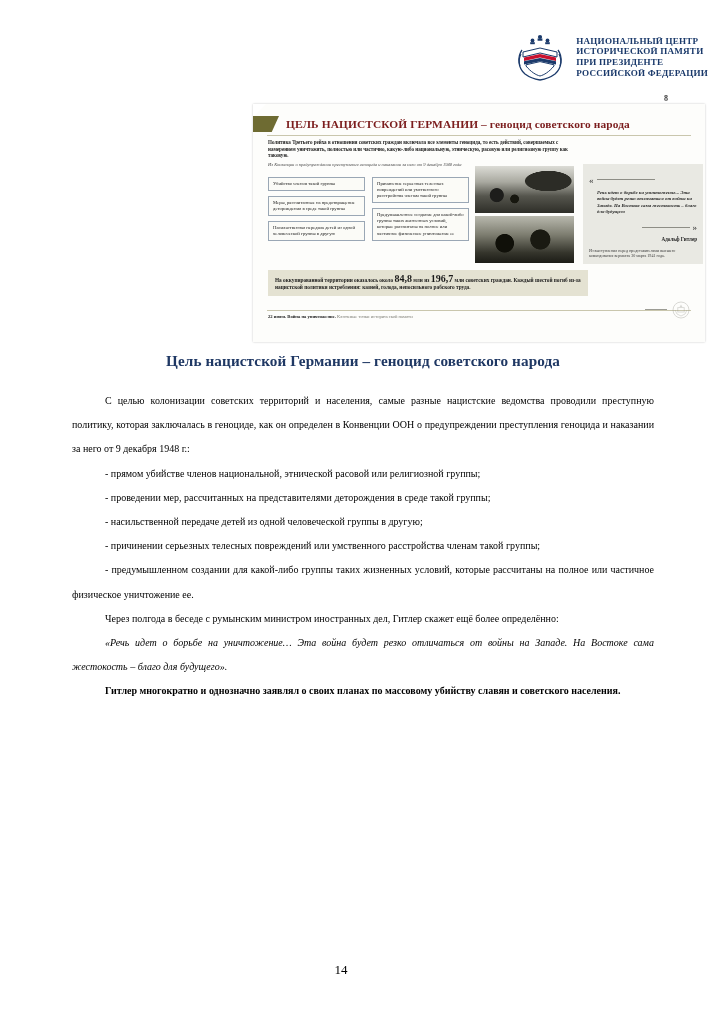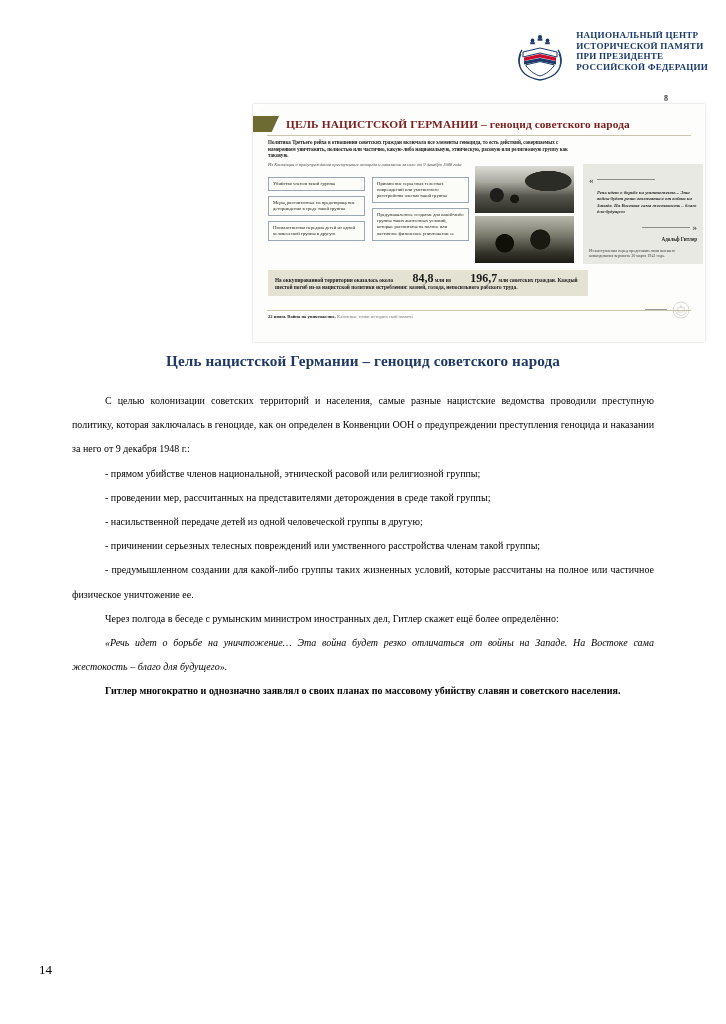--- a/index.html
+++ b/index.html
@@ -22,21 +22,21 @@
     top: 30px;
     left: 0;
     width: 726px;
     height: 64px;
   }
   .logo-block {
     position: absolute;
     right: 18px;
     top: 0;
     display: flex;
-    align-items: flex-start;
+    align-items: center;
     gap: 9px;
   }
   .logo-emblem {
     width: 54px;
     height: 54px;
     position: relative;
     flex: 0 0 auto;
   }
   .logo-text {
     font-family: "Liberation Serif", serif;
@@ -229,21 +229,21 @@
     position: absolute;
     left: 15px; top: 166px;
     width: 306px;
     background: #e4e2d2;
     padding: 5px 7px;
     font-size: 5.3px;
     line-height: 7.1px;
     font-weight: bold;
     color: #1a1a1a;
   }
-  .stat-box .big { font-size: 12px; margin-left: 18px; }
+  .stat-box .big { font-size: 10px; }
 
   .slide-foot-rule {
     position: absolute;
     left: 14px; top: 206px;
     width: 424px; height: 1px;
     background: #c9c6ad;
   }
   .slide-footer {
     position: absolute;
     left: 15px; top: 210px;
@@ -288,24 +288,23 @@
     text-indent: 33px;
     color: #000;
   }
   p.body.ital { font-style: italic; }
   p.body.bold { font-weight: bold; }
 
   .page-num {
     position: absolute;
     left: 0; top: 962px;
     width: 682px;
-    text-align: left;
+    text-align: center;
     font-size: 13px;
     color: #000;
-    padding-left: 39px;
   }
 </style>
 </head>
 <body>
 
 <div class="doc-header">
   <div class="logo-block">
     <div class="logo-emblem">
       <svg viewBox="0 0 54 54" width="54" height="54">
         <g fill="none" stroke="#1b3a6b" stroke-width="1.3">

